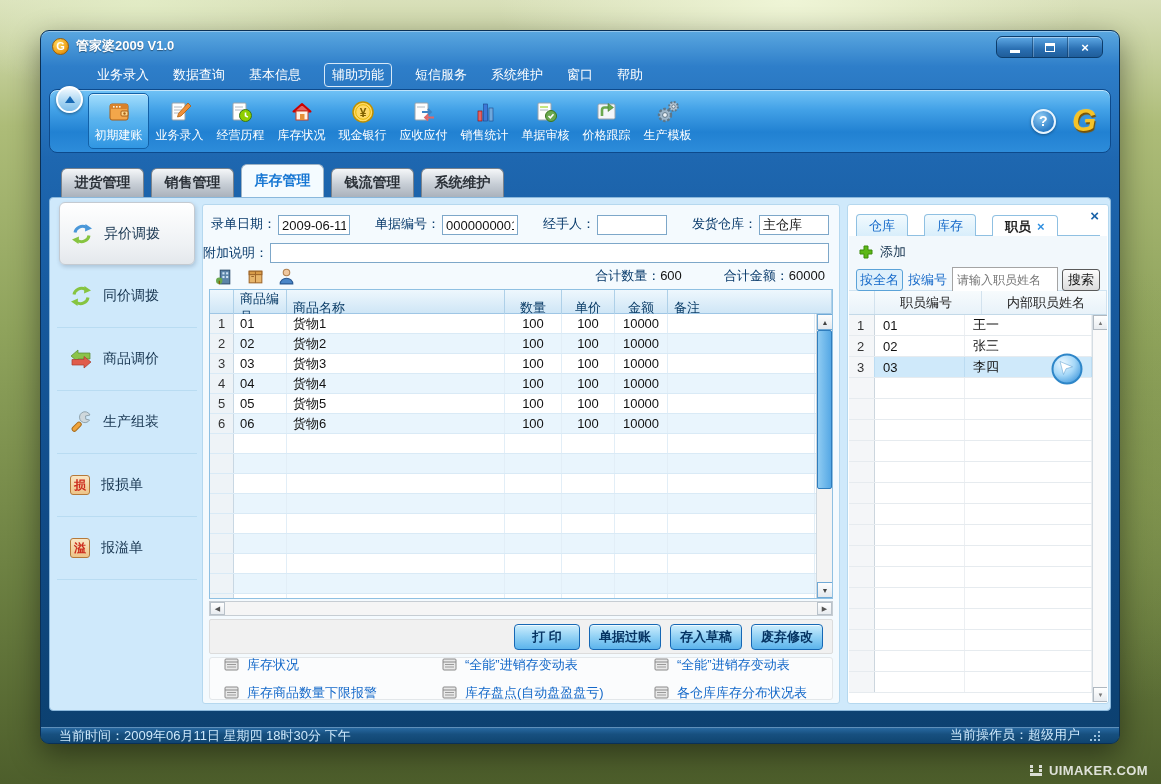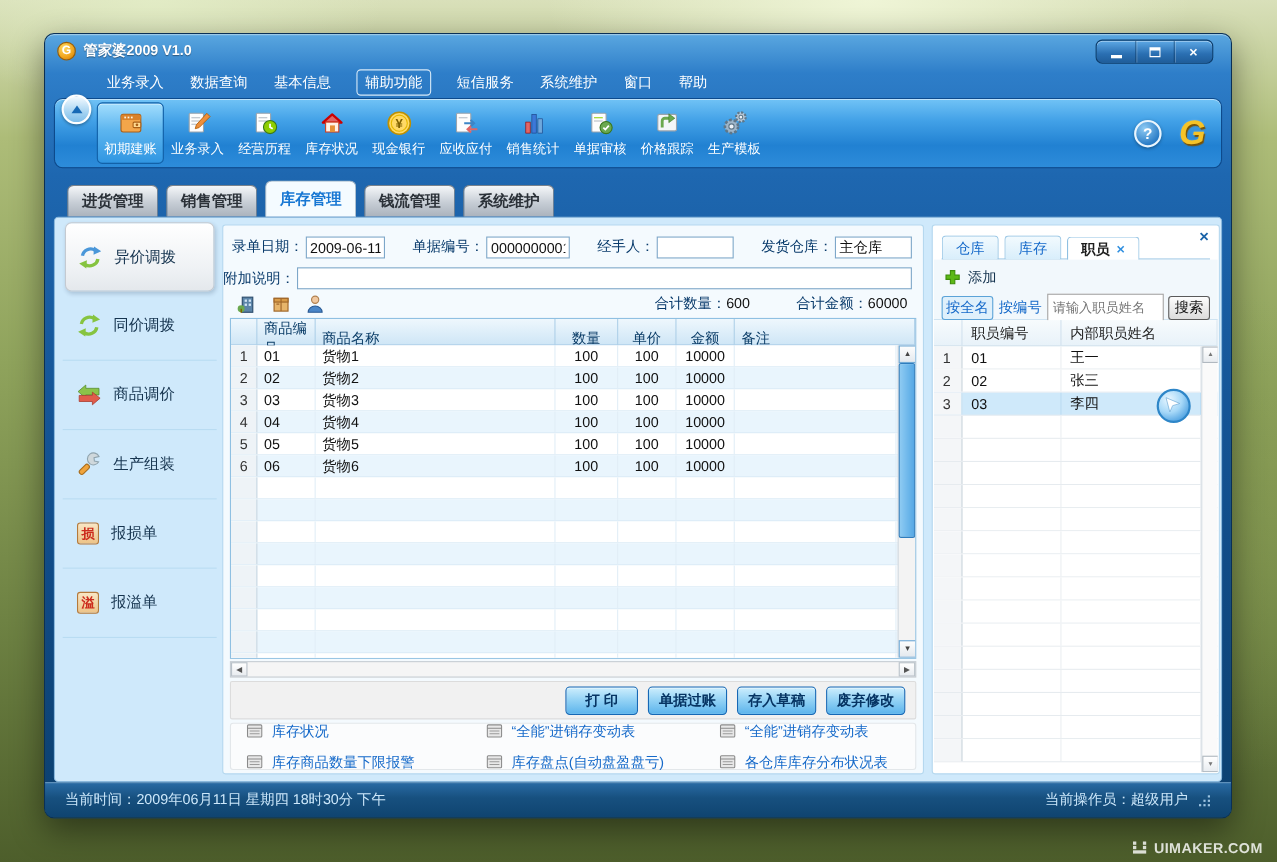--- a/index.html
+++ b/index.html
@@ -83,46 +83,46 @@
   .hbtn { width:15px; height:13px; background:linear-gradient(#fff,#e8ecf0); border:1px solid #b9c2ca; display:flex; align-items:center; justify-content:center; font-size:7px; color:#555; }
   
   .btn-strip { position:absolute; top:414px; left:6px; right:6px; height:35px; background:#f1f1f1; border:1px solid #dcdcdc; border-radius:2px; display:flex; align-items:center; justify-content:flex-end; gap:9px; padding-right:9px; }
   .action-btn { height:26px; min-width:66px; padding:0 9px; border-radius:4px; border:1px solid #1668b5; background:linear-gradient(180deg,#cdeefd,#93d2f5 48%,#5cb4ec); font-size:13px; font-weight:bold; color:#063463; display:flex; align-items:center; justify-content:center; box-shadow:inset 0 1px 0 rgba(255,255,255,.7); }
   
   .links-panel { position:absolute; top:452px; left:6px; right:6px; bottom:3px; background:#fbfcfd; border:1px solid #e3e7ea; border-radius:3px; display:grid; grid-template-columns:218px 212px auto; row-gap:10px; align-content:center; padding-left:14px; }
   .report-link { display:flex; align-items:center; gap:8px; color:#1569c9; font-size:13px; white-space:nowrap; }
   
   .right-panel { position:absolute; left:797px; top:6px; width:262px; bottom:6px; background:#fff; border:1px solid #b5d8ef; border-radius:3px; }
   .rp-close { position:absolute; top:2px; right:9px; color:#1a63a8; font-size:15px; font-weight:bold; }
-  .rp-tabs { position:absolute; top:9px; left:8px; right:8px; height:22px; display:flex; gap:5px; border-bottom:1px solid #8fc0e2; }
+  .rp-tabs { position:absolute; top:9px; left:8px; right:8px; height:22px; display:flex; gap:16px; border-bottom:1px solid #8fc0e2; }
   .rp-tab { height:22px; padding:0 12px; border:1px solid #8fc0e2; border-bottom:none; border-radius:4px 4px 0 0; background:linear-gradient(#f2fafe,#d8eefb); color:#1569c9; font-size:13px; display:flex; align-items:center; gap:6px; }
   .rp-tab.active { background:#fff; color:#1d1d1d; font-weight:bold; position:relative; top:1px; }
   .rp-tab .x { color:#2f8fe0; font-weight:bold; }
   .rp-toolbar { position:absolute; top:31px; left:1px; right:1px; height:55px; background:#f2f8fc; border-bottom:1px solid #cfe3f1; }
   .add-row { display:flex; align-items:center; gap:7px; padding:7px 0 0 10px; font-size:13px; color:#16344f; }
   .search-row { display:flex; align-items:center; gap:4px; padding:6px 0 0 7px; }
   .by-name { border:1px solid #5ba3d8; background:#dff0fb; border-radius:3px; color:#1569c9; padding:1px 3px; font-size:13px; white-space:nowrap; }
   .by-code { color:#1569c9; font-size:13px; white-space:nowrap; padding:0 1px; }
   .emp-search { width:106px; height:26px; border:1px solid #a4a4a4; font-size:12px; padding:0 4px; font-family:"Liberation Sans","DejaVu Sans",sans-serif; }
   .search-btn { height:22px; padding:0 5px; border:1px solid #5a5a5a; border-radius:3px; background:linear-gradient(#fdfdfd,#dcdcdc); font-size:13px; color:#111; display:flex; align-items:center; }
   .emp-table { position:absolute; top:86px; left:1px; right:1px; bottom:1px; overflow:hidden; }
   .erow { display:grid; grid-template-columns:26px 90px 1fr; }
-  .ehead { height:24px; background:linear-gradient(#f7fbfd,#e8f2f9); border-bottom:1px solid #c3d9e8; }
+  .ehead { height:24px; background:linear-gradient(#f7fbfd,#e8f2f9); border-bottom:1px solid #c3d9e8;gap:17px; }
   .ehead .cell { font-size:13px; color:#222; display:flex; align-items:center; padding-left:8px; border-right:1px solid #d2e2ee; }
   .erow.data { height:21px; padding-right:15px; border-bottom:1px solid #e6ebef; background:#fff; }
   .erow.data .cell { font-size:13px; color:#111; display:flex; align-items:center; padding-left:8px; border-right:1px solid #eceff2; }
   .erow.data .cell.rn { background:#f4f6f8; border-right:1px solid #ccd6de; color:#333; }
   .erow.data.selected { background:#cfe9fa; }
   .erow.data.selected .cell { border-right-color:#bcdcf2; }
   .escroll { position:absolute; top:24px; right:0; width:15px; bottom:0; background:#fafafa; border-left:1px solid #d5dde3; }
   .ebtn { width:15px; height:15px; background:linear-gradient(#fff,#e8ecf0); border:1px solid #b0b8c0; display:flex; align-items:center; justify-content:center; font-size:6px; color:#777; }
   .escroll .down { position:absolute; bottom:0; }
   .cursor-badge { position:absolute; right:24px; top:147px; width:34px; height:34px; }
   
-  .statusbar { position:absolute; left:0; right:0; bottom:0; height:32px; border-radius:0 0 8px 8px; background:linear-gradient(180deg,#2a6ca6,#17507f 45%,#0f4470); box-shadow:inset 0 1px 0 rgba(255,255,255,.25); display:flex; align-items:center; justify-content:space-between; padding:0 18px 0 18px; color:#cde8fb; font-size:13px; }
+  .statusbar { position:absolute; left:0; right:0; bottom:0; height:16px; border-radius:0 0 8px 8px; background:linear-gradient(180deg,#2a6ca6,#17507f 45%,#0f4470); box-shadow:inset 0 1px 0 rgba(255,255,255,.25); display:flex; justify-content:space-between; padding:0 18px 0 18px; color:#cde8fb; font-size:13px; }
   .status-right { display:flex; align-items:center; gap:10px; }
   .grip { width:11px; height:11px; position:relative; }
   .grip::before { content:""; position:absolute; width:2px; height:2px; background:#9cc3e0; box-shadow:0 0 0 0 #9cc3e0, 4px 0 0 0 #9cc3e0, 8px 0 0 0 #9cc3e0, 4px -4px 0 0 #9cc3e0, 8px -4px 0 0 #9cc3e0, 8px -8px 0 0 #9cc3e0; left:0; top:9px; }
   
   .watermark { position:absolute; right:13px; bottom:6px; display:flex; align-items:center; gap:6px; color:rgba(255,255,255,.82); font-size:13px; font-weight:bold; letter-spacing:.4px; }
 </style>
 </head>
 <body>
 
 <div class="window">

